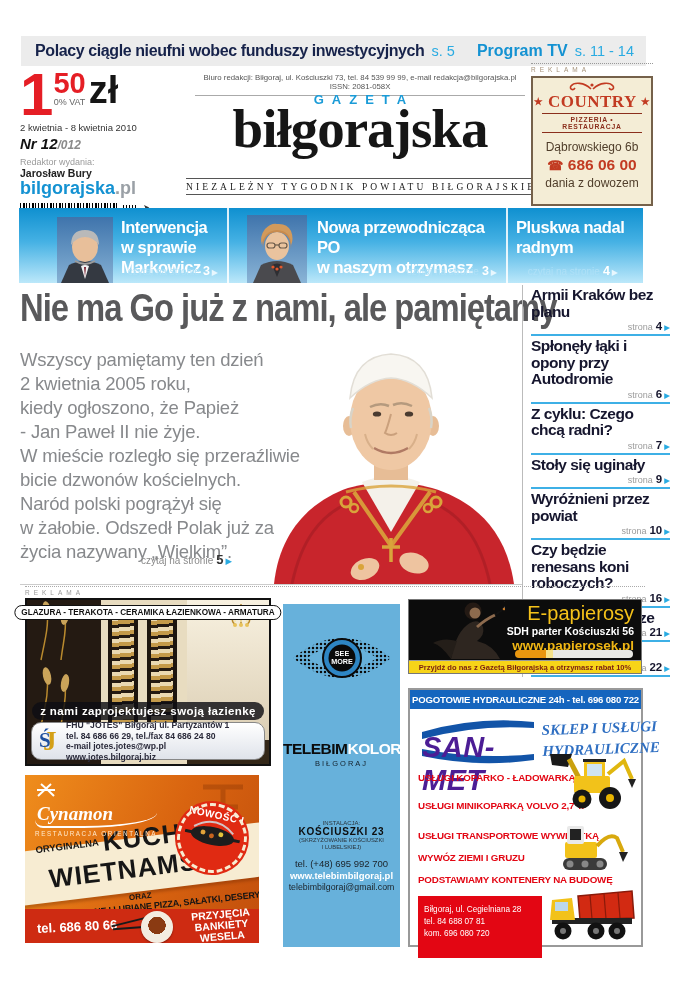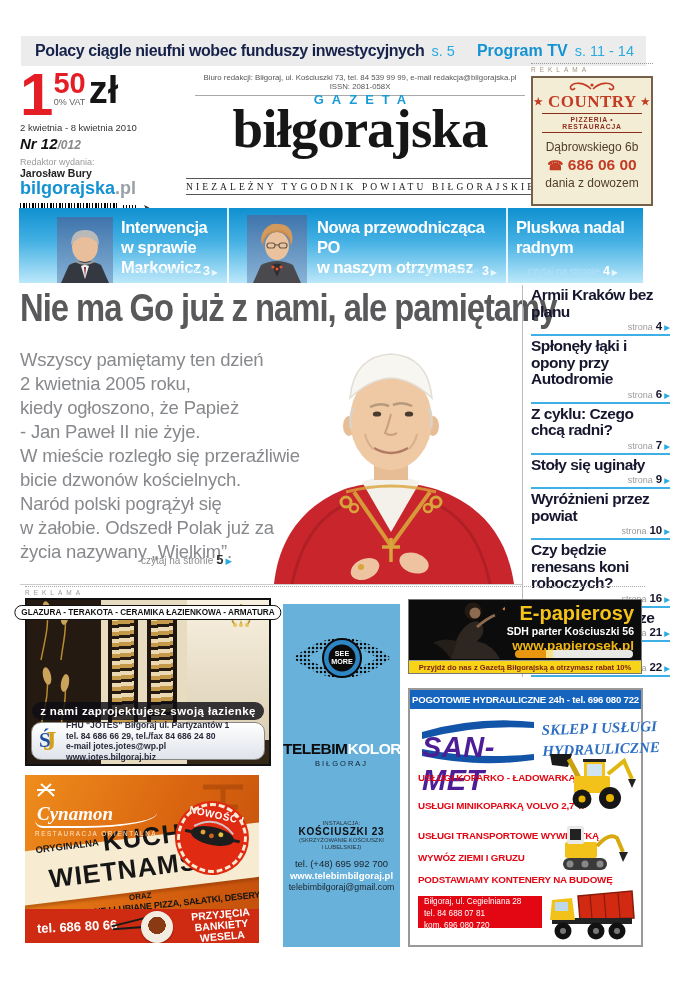--- a/index.html
+++ b/index.html
@@ -132,38 +132,38 @@
 .tl-install { margin-top:52px; font-size:6px; color:#29343c; }
 .tl-addr { font-size:10px; font-weight:bold; color:#0d0d0d; letter-spacing:0.8px; }
 .tl-note { font-size:5.8px; line-height:7px; color:#29343c; }
 .tl-tel { font-size:9.5px; color:#1b2228; margin-top:7px; }
 .tl-www { font-size:9.5px; font-weight:bold; color:#fff; margin-top:1px; }
 .tl-mail { font-size:8.8px; color:#1b2228; margin-top:1px; }
 
 
 #epap { left:408px; top:599px; width:234px; height:75px; background:#0c0c0c; border:1px solid #777; }
 .ep-txt { position:absolute; right:7px; top:3px; text-align:right; }
-.ep-title { font-size:20px; font-weight:bold; color:#f5c21a; line-height:21px; }
+.ep-title { font-size:20px; font-weight:normal; color:#f5c21a; line-height:21px; }
 .ep-addr { font-size:10.5px; font-weight:bold; color:#fff; margin-top:1px; }
 .ep-www { font-size:13.5px; font-weight:bold; color:#f0b614; margin-top:1px; }
 .ep-cig { position:absolute; right:8px; bottom:15px; width:118px; height:8px; border-radius:4px; background:linear-gradient(90deg,#e8960f 0 26%,#f5e28a 26% 32%,#e8e8e4 32% 100%); }
 .ep-promo { position:absolute; left:0; right:0; bottom:0; height:13px; background:#f7d418; border-top:1px solid #999; font-size:7.6px; font-weight:bold; color:#7a1f12; text-align:center; line-height:13px; white-space:nowrap; }
 
 
 #sanmet { left:408px; top:688px; width:235px; height:259px; background:#fff; border:2px solid #999; }
 .sm-top { position:absolute; left:0; right:0; top:0; height:19px; background:#1565be; color:#fff; font-weight:bold; font-size:9.6px; text-align:center; line-height:19px; letter-spacing:-0.2px; white-space:nowrap; }
 .sm-logo { position:absolute; left:8px; top:26px; width:120px; height:52px; }
 .sm-logo .txt { position:absolute; left:4px; top:15px; font-size:29px; font-weight:bold; color:#4c1d95; letter-spacing:0.5px;font-style:italic; }
 .sm-tag { position:absolute; left:132px; top:28px; font-size:15px; font-weight:bold; font-style:italic; color:#2f6fc2; line-height:21px; transform:rotate(-2deg); font-family:"Liberation Serif",serif; }
 .sm-svc { position:absolute; left:8px; font-size:9.8px; font-weight:bold; color:#e30613; letter-spacing:-0.2px; white-space:nowrap; }
 .sm-s0 { top:82px; } .sm-s1 { top:110px; } .sm-s2 { top:140px; } .sm-s3 { top:162px; } .sm-s4 { top:184px; }
 .sm-m1 { position:absolute; right:5px; top:60px; }
 .sm-m2 { position:absolute; right:12px; top:128px; }
 .sm-m3 { position:absolute; right:3px; top:196px; }
-.sm-box { position:absolute; left:8px; top:206px; width:124px; height:32px; background:#e30613; color:#fff; font-size:8.2px; line-height:12px; padding:0 6px; }
+.sm-box { position:absolute; left:8px; top:206px; width:124px; height:62px; background:#e30613; color:#fff; font-size:8.2px; line-height:12px; padding:8px 6px; }
 </style>
 </head>
 <body>
 
 <div class="abs" id="topbar">
   <div>
     <span class="tb-head">Polacy ciągle nieufni wobec funduszy inwestycyjnych</span><span class="tb-ref">s. 5</span>
   </div>
   <div>
     <span class="tb-tv">Program TV</span><span class="tb-ref">s. 11 - 14</span>

